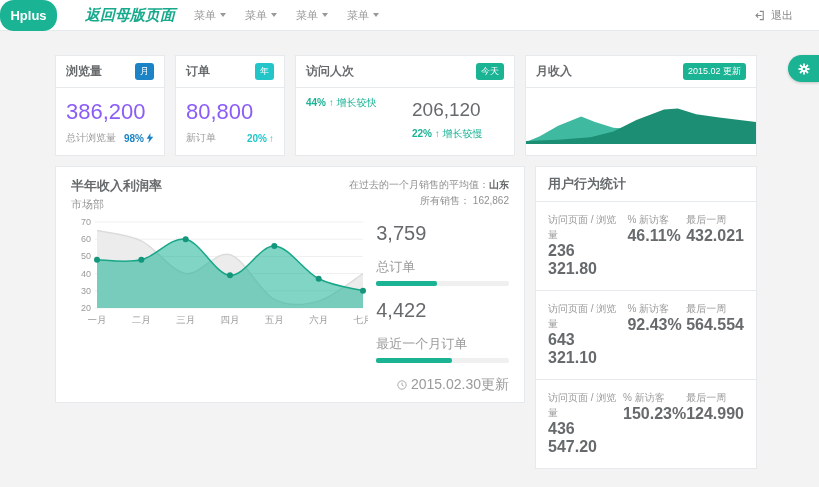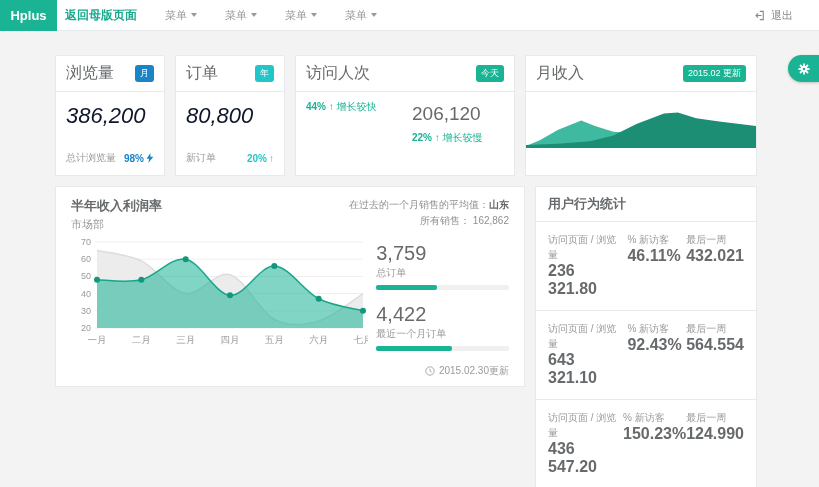--- a/index.html
+++ b/index.html
@@ -1,45 +1,45 @@
 <!DOCTYPE html>
 <html><head>
 <meta charset="utf-8">
 <style>
   * { margin:0; padding:0; box-sizing:border-box; }
   html,body { width:819px; height:487px; overflow:hidden; }
   body { background:#f3f3f4; font-family:"Liberation Sans","DejaVu Sans",sans-serif; font-size:12px; color:#676a6c; position:relative; }
 
   
   .navbar { height:31px; background:#fff; border-bottom:1px solid #e7eaec; display:flex; align-items:center; }
-  .brand { width:57px; height:31px; background:#1ab394; color:#fff; font-size:13px; font-weight:bold; text-align:center; line-height:31px; cursor:pointer; }
-  .nav-back { margin-left:8px; color:#19aa8d; font-size:12px; font-weight:bold; text-decoration:none; cursor:pointer; }
-  .nav-menu { margin-left:28px; color:#999; font-size:11px; text-decoration:none; cursor:pointer; display:inline-flex; align-items:center; }
+  .brand { width:57px; height:31px; background:#1ab394; color:#fff; font-size:13px; font-weight:bold; text-align:center; line-height:31px; cursor:pointer;border-radius:14px; }
+  .nav-back { margin-left:28px; color:#19aa8d; font-size:15px; font-weight:bold; text-decoration:none; cursor:pointer;font-style:italic; }
+  .nav-menu { margin-left:19px; color:#999; font-size:11px; text-decoration:none; cursor:pointer; display:inline-flex; align-items:center; }
   .caret { display:inline-block; width:0; height:0; margin-left:4px; border-left:3px solid transparent; border-right:3px solid transparent; border-top:4px solid #999; }
   .nav-spacer { flex:1; }
   .logout { display:inline-flex; align-items:center; gap:5px; margin-right:26px; color:#888; font-size:11px; text-decoration:none; cursor:pointer; }
   .logout svg { width:11px; height:11px; }
 
   
   .settings-fab { position:absolute; top:55px; right:0; width:31px; height:27px; background:#1ab394; border-radius:14px 0 0 14px; display:flex; align-items:center; justify-content:center; cursor:pointer; box-shadow:0 1px 3px rgba(0,0,0,.2); z-index:10; }
   .settings-fab svg { width:14px; height:14px; }
 
   
   .wrapper { width:702px; margin-left:55px; padding-top:24px; }
   .row1 { display:grid; grid-template-columns:110px 110px 220px 1fr; gap:10px; }
   .row2 { display:grid; grid-template-columns:470px 1fr; gap:10px; margin-top:10px; align-items:start; }
   .row3 { margin-top:30px; }
 
   .ibox { background:#fff; border:1px solid #e7eaec; }
   .ibox-title { display:flex; align-items:center; justify-content:space-between; padding:7px 10px; border-bottom:1px solid #e7eaec; }
-  .ibox-title h5 { font-size:16px; font-weight:400; color:#676a6c; }
+  .ibox-title h5 { font-size:12px; font-weight:700; color:#676a6c; }
   .badge { font-size:9px; color:#fff; padding:2px 5px; border-radius:3px; white-space:nowrap; }
   .b-blue { background:#1c84c6; } .b-cyan { background:#23c6c8; } .b-green { background:#1ab394; }
   .ibox-content { padding:8px 10px 10px; }
-  .big-val { font-size:22px; font-weight:300; color:#0f172a; margin:3px 0 22px;font-style:italic; }
+  .big-val { font-size:22px; font-weight:300; color:#8b5cf6; margin:3px 0 6px; }
   .statrow { display:flex; justify-content:space-between; align-items:center; font-size:10px; color:#9a9a9a; }
   .stat { font-weight:bold; display:inline-flex; align-items:center; gap:2px; }
   .c-blue { color:#1c84c6; } .c-cyan { color:#23c6c8; }
   .bolt { width:8px; height:10px; }
   .up-arrow { font-weight:bold; font-size:10px; }
 
   .visits-cols { display:flex; gap:14px; }
   .visits-cols .col { flex:1; }
   .visits-cols .v { font-size:19px; font-weight:300; color:#676a6c; margin:3px 0 6px; white-space:nowrap; }
   .visits-cols .n { font-size:10px; color:#1ab394; white-space:nowrap; }
@@ -50,24 +50,24 @@
   
   .panel { background:#fff; border:1px solid #e7eaec; padding:10px 15px 8px; }
   .p-head { display:flex; justify-content:space-between; margin-bottom:4px; }
   .p-head h4 { font-size:13px; font-weight:bold; color:#676a6c; }
   .p-sub { font-size:11px; color:#9a9a9a; margin-top:2px; }
   .p-summary { text-align:right; font-size:10px; color:#909090; line-height:1.6; }
   .p-summary b { color:#676a6c; font-weight:bold; }
   .p-body { display:flex; gap:8px; }
   .p-stats { width:134px; margin-left:auto; padding-top:6px; display:flex; flex-direction:column; }
   .p-stat-val { font-size:20px; font-weight:300; color:#676a6c; }
-  .p-stat-lbl { font-size:10px; color:#9a9a9a; margin:1px 0 5px; }
+  .p-stat-lbl { font-size:13px; color:#9a9a9a; margin:13px 0 5px; }
   .progress { height:5px; background:#f0f0f0; border-radius:2px; margin-bottom:13px; }
   .progress-bar { height:5px; background:#1ab394; border-radius:2px; width:0; }
-  .p-updated { margin-top:auto; text-align:right; font-size:10px; color:#9a9a9a; display:flex; justify-content:flex-end; align-items:center; gap:4px; }
+  .p-updated { margin-top:auto; text-align:right; font-size:14px; color:#9a9a9a; display:flex; justify-content:flex-end; align-items:center; gap:4px; }
   .p-updated svg { width:10px; height:10px; }
   .p-foot { display:flex; justify-content:space-between; font-size:10.5px; color:#676a6c; padding-top:8px; }
 
   
   .behavior .ibox-title { padding:8px 12px; }
   .behavior .ibox-title h5 { font-size:13px; font-weight:bold; }
   .b-row { display:flex; padding:10px 12px 12px; border-bottom:1px solid #e7eaec; }
   .b-row:last-child { border-bottom:none; }
   .b-col1 { flex:1.25; padding-right:6px; }
   .b-col2 { flex:1; }

